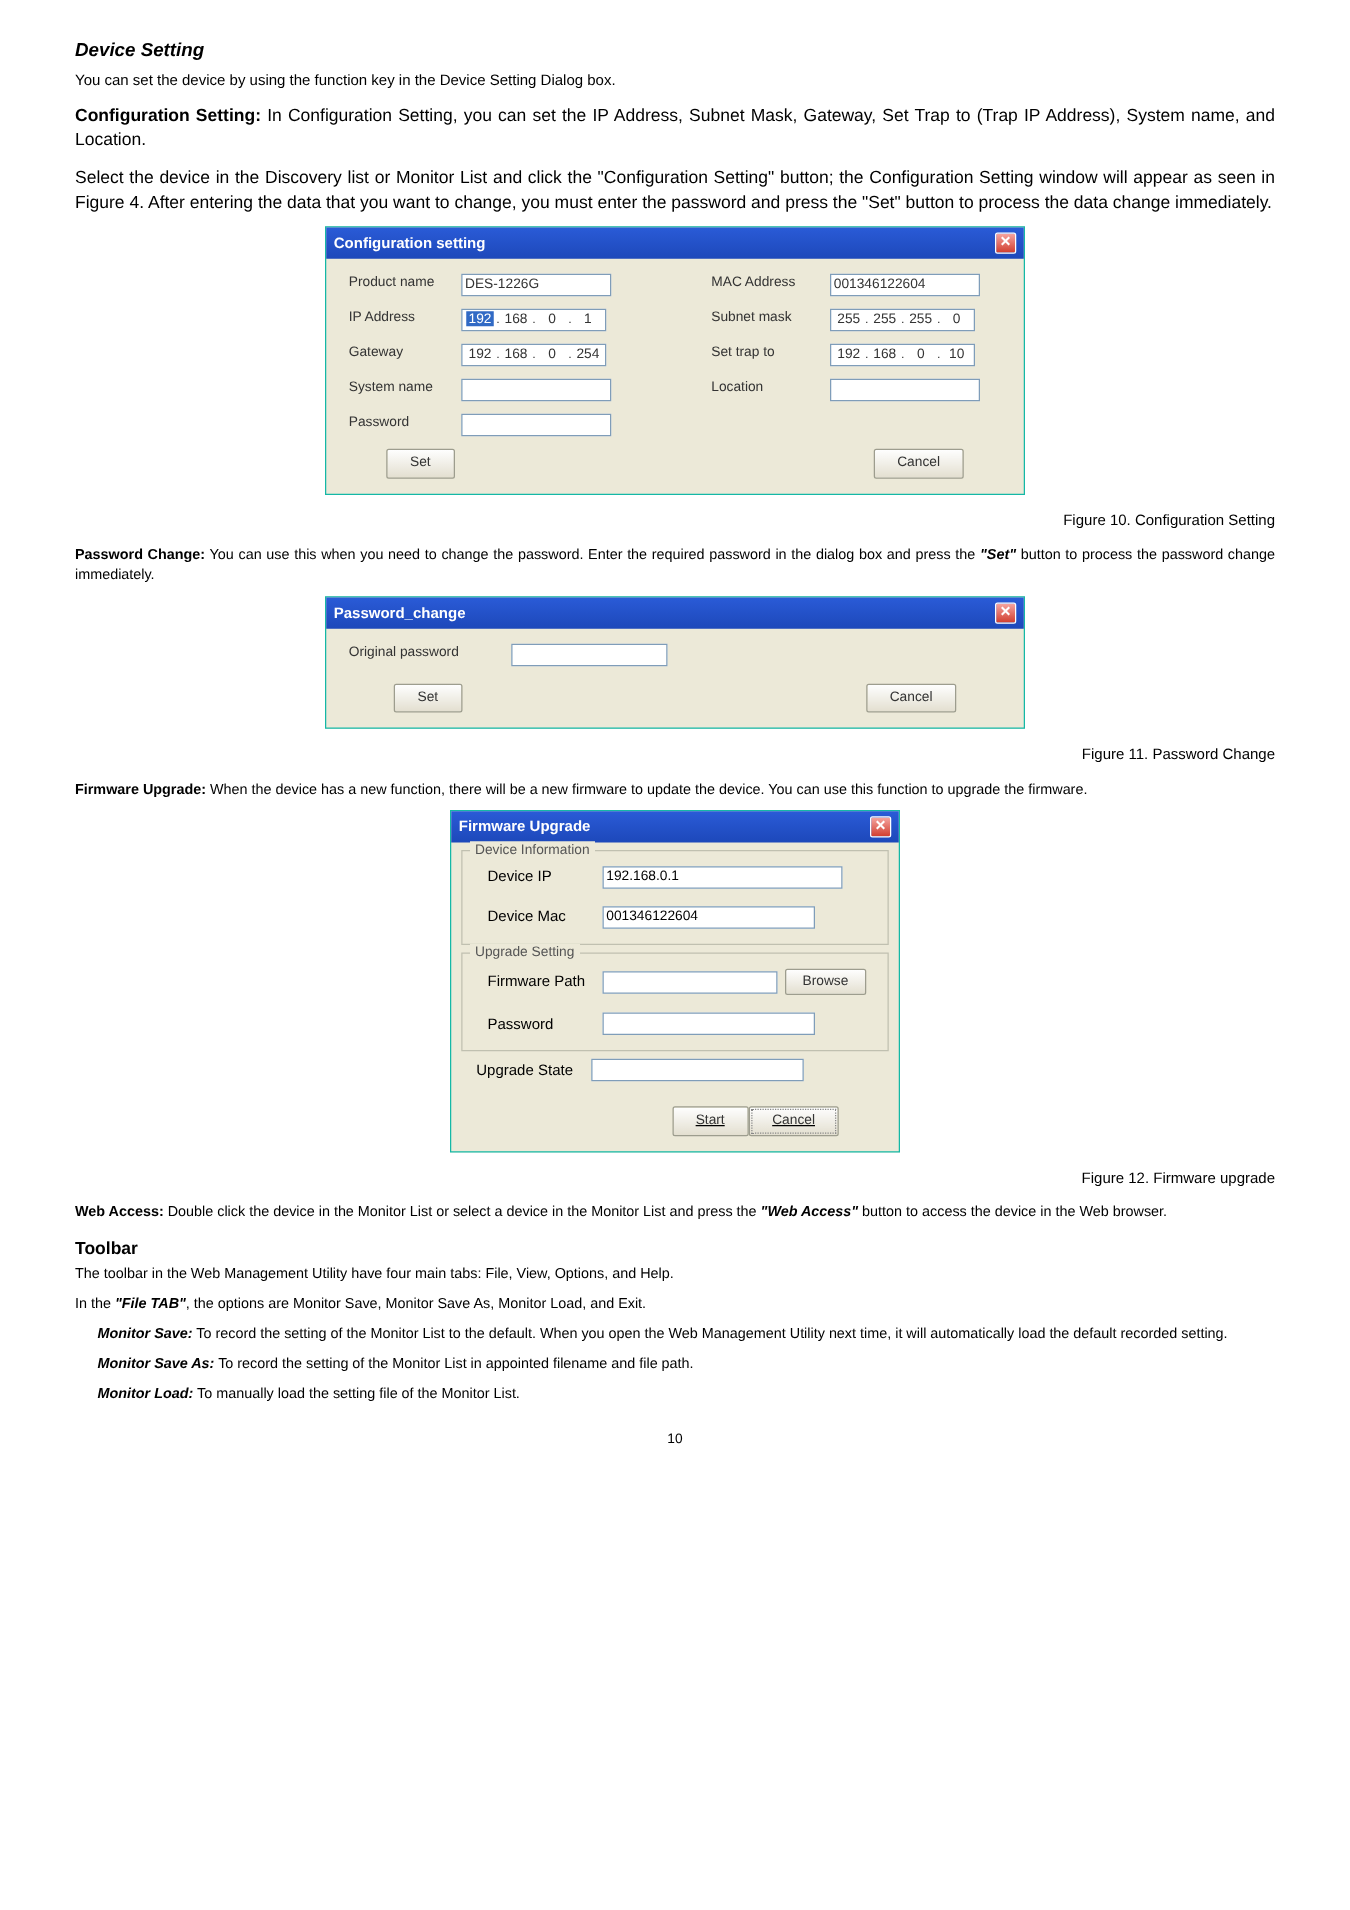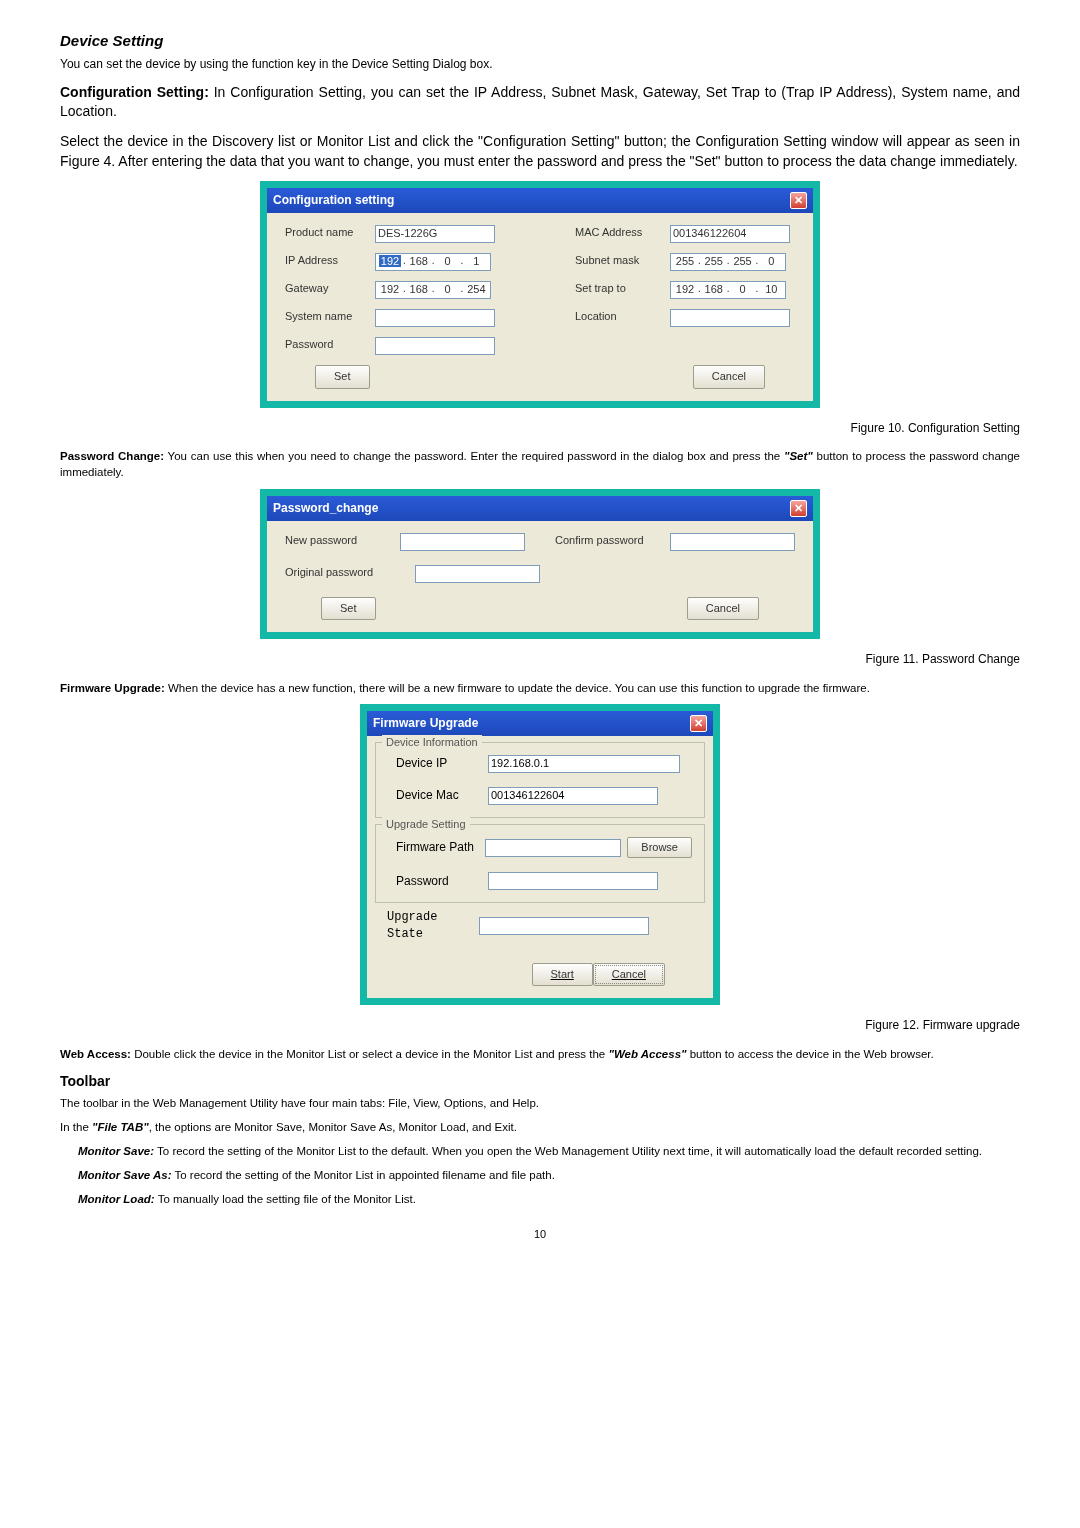--- a/index.html
+++ b/index.html
@@ -48,21 +48,21 @@
     .bolditalic { font-weight: bold; font-style: italic; }
     .page-num {
       text-align: center;
       font-size: 11px;
       margin-top: 20px;
     }
 
     
     .dialog {
       margin: 4px auto;
-      border: 7px solid #14b8a6;
+      border: 1px solid #14b8a6;
       background: #ece9d8;
       font-family: Tahoma, Arial, sans-serif;
     }
     .dialog-title {
       background: linear-gradient(to bottom, #2a5bd7, #1d48ba);
       color: #fff;
       font-size: 12px;
       font-weight: bold;
       padding: 4px 6px;
       display: flex;
@@ -116,20 +116,21 @@
     .conf-row {
       display: flex;
       margin-bottom: 10px;
     }
     .conf-left-label { width: 90px; }
     .conf-left-val { width: 200px; }
     .conf-right-label { width: 95px; }
     .conf-right-val { }
     .ip-group {
       display: inline-flex;
+      align-items: center;
       border: 1px solid #7f9db9;
       background: #fff;
       height: 18px;
       padding: 0 2px;
     }
     .ip-group span.o {
       width: 24px;
       text-align: center;
       font-size: 11px;
     }
@@ -307,26 +308,20 @@
 <p class="body-text-small">
   <span class="bold">Password Change:</span><span> You can use this when you need to change the password. Enter the required password in the dialog box and press the </span><span class="bolditalic">"Set"</span><span> button to process the password change immediately.</span>
 </p>
 
 <div class="dialog" style="width:560px;">
   <div class="dialog-title">
     <span>Password_change</span>
     <span class="close-btn">✕</span>
   </div>
   <div class="dialog-body">
-    <div class="pw-row">
-      <span class="pw-left-label">New password</span>
-      <span class="pw-left-val"><span class="dlg-input" style="width:125px;"></span></span>
-      <span class="pw-right-label">Confirm password</span>
-      <span><span class="dlg-input" style="width:125px;"></span></span>
-    </div>
     <div class="pw-row">
       <span class="pw-left-label">Original password</span>
       <span class="pw-left-val"><span class="dlg-input" style="width:125px;"></span></span>
     </div>
     <div class="pw-btns">
       <span class="dlg-btn">Set</span>
       <span class="dlg-btn">Cancel</span>
     </div>
   </div>
 </div>
@@ -359,21 +354,21 @@
       <div class="fw-row">
         <span class="fw-label">Firmware Path</span>
         <span class="dlg-input" style="width:140px;"></span>
         <span class="dlg-btn small-dlg-btn" style="margin-left:6px;">Browse</span>
       </div>
       <div class="fw-row">
         <span class="fw-label">Password</span>
         <span class="dlg-input" style="width:170px;"></span>
       </div>
     </div>
-    <div class="fw-row" style="padding-left:4px;font-family:Liberation Mono, monospace;">
+    <div class="fw-row" style="padding-left:4px;">
       <span class="fw-label">Upgrade State</span>
       <span class="dlg-input" style="width:170px;"></span>
     </div>
     <div class="fw-btns">
       <span class="dlg-btn">Start</span>
       <span class="dlg-btn focused">Cancel</span>
     </div>
   </div>
 </div>
 

